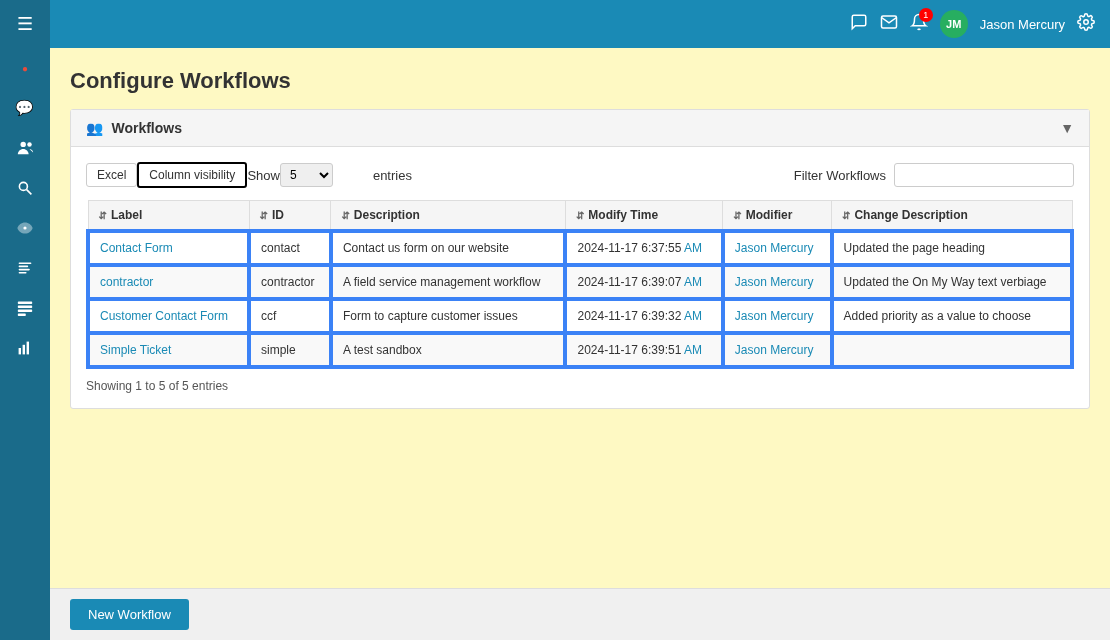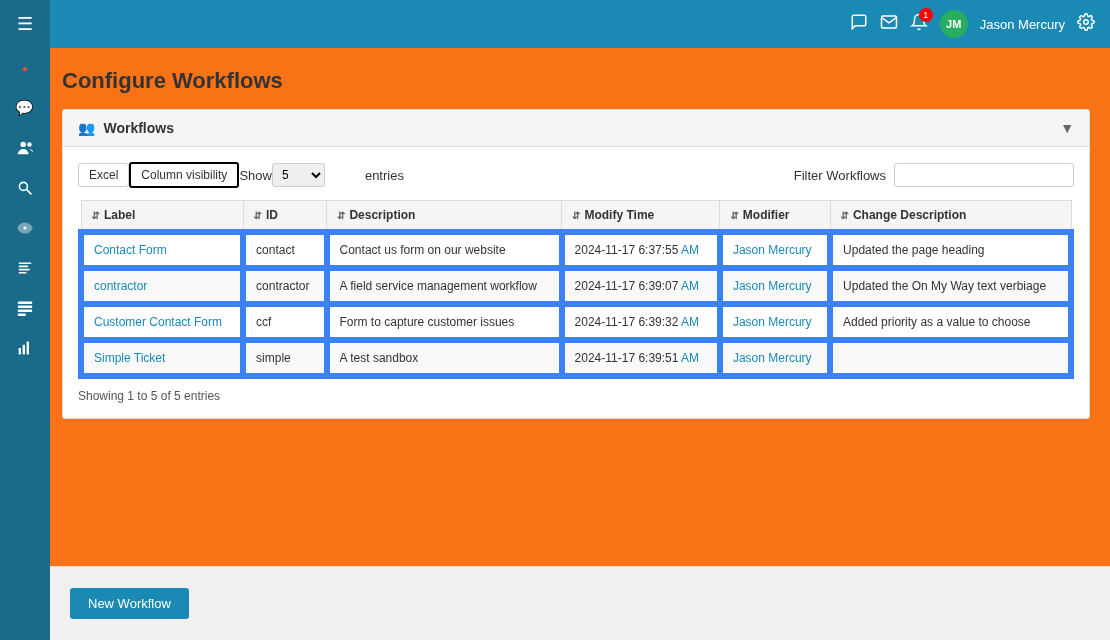--- a/index.html
+++ b/index.html
@@ -91,23 +91,23 @@
     }
     .user-name {
       color: white;
       font-size: 13px;
       cursor: pointer;
     }
 
     
     .page-content {
       flex: 1;
-      padding: 20px 20px 15px 12px;
+      padding: 20px 20px 15px 20px;
       overflow-y: auto;
-      background: #f97316;
+      background: #fef9c3;
     }
     .page-title {
       font-size: 22px;
       font-weight: bold;
       color: #333;
       margin-bottom: 15px;
     }
 
     
     .workflows-panel {
@@ -211,41 +211,41 @@
       color: #333;
       font-weight: bold;
       white-space: nowrap;
     }
     .data-table th .sort-icon {
       color: #666;
       font-size: 10px;
       margin-right: 4px;
     }
     .data-table td {
-      border: 6px solid #3b82f6;
+      border: 4px solid #3b82f6;
       padding: 8px 10px;
       vertical-align: top;
       color: #333;
     }
     .data-table tr:nth-child(odd) td { background: #fff; }
     .data-table tr:nth-child(even) td { background: #f9f9f9; }
     .data-table td a {
       color: #1a8ab5;
       text-decoration: none;
     }
 
     .table-footer {
       margin-top: 10px;
       font-size: 12px;
       color: #555;
     }
 
     
     .bottom-bar {
-      padding: 21px 20px;
+      padding: 10px 20px;
       background: #f0f0f0;
       border-top: 1px solid #ddd;
       flex-shrink: 0;
     }
     .btn-new-workflow {
       background: #1a8ab5;
       color: white;
       border: none;
       padding: 8px 18px;
       border-radius: 3px;

